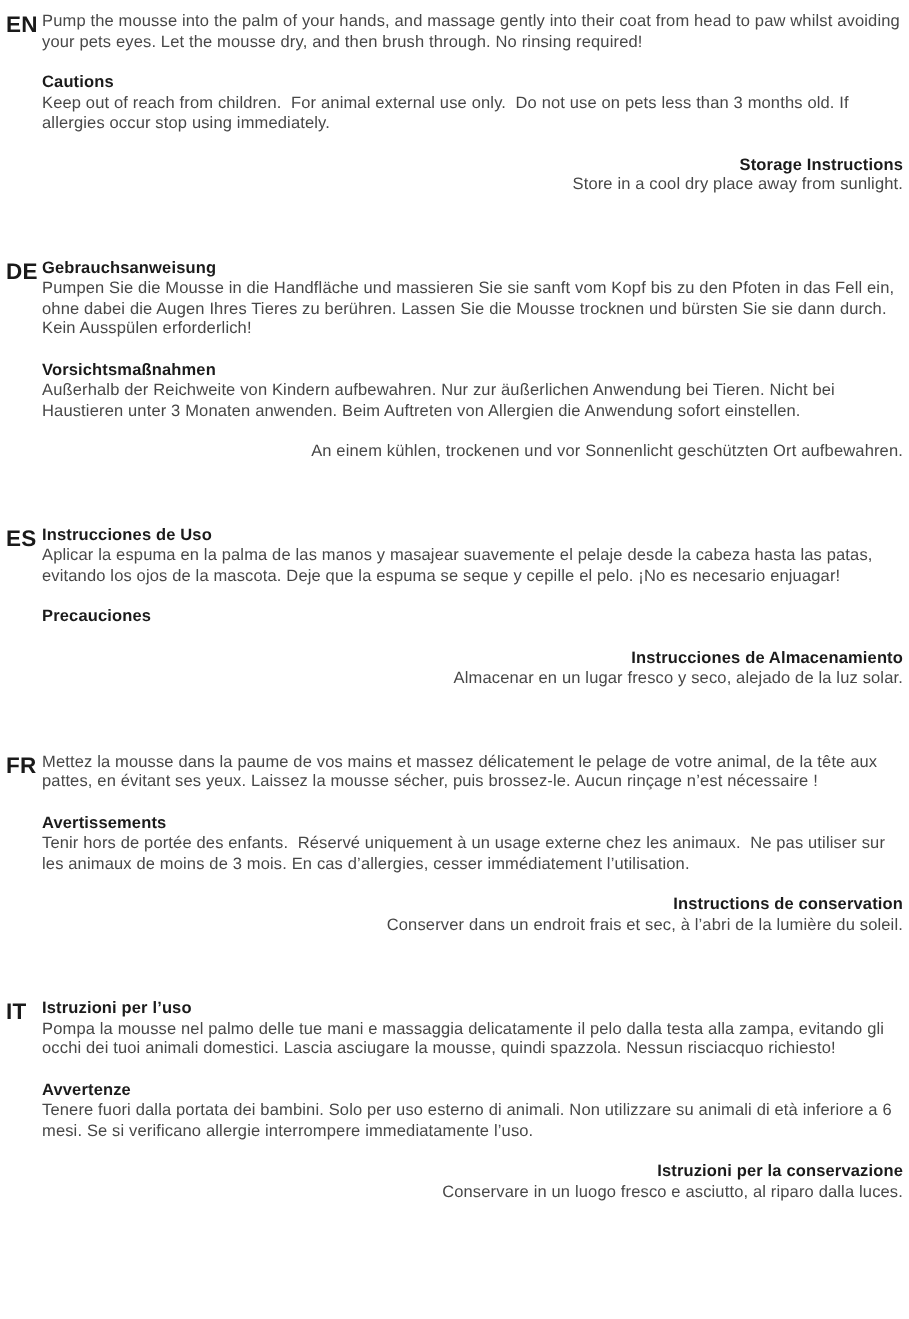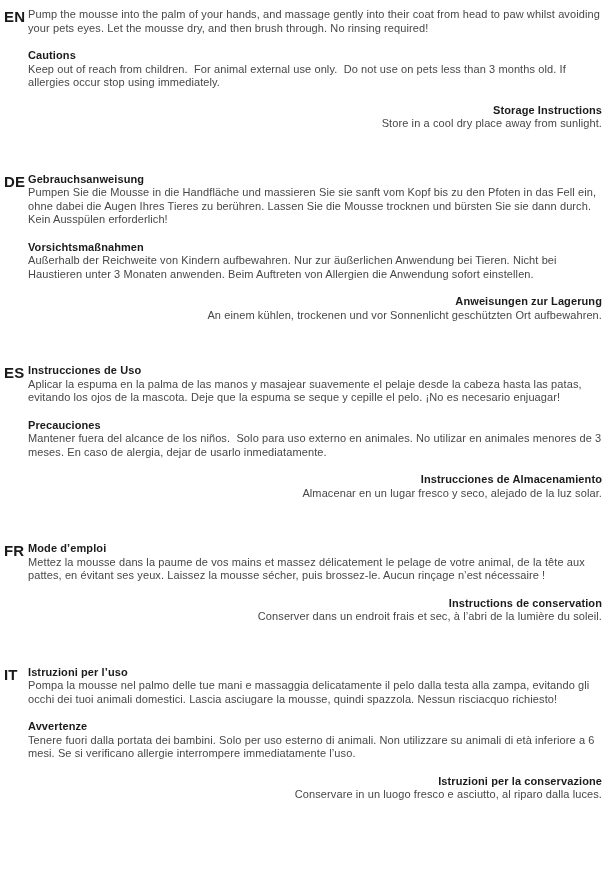--- a/index.html
+++ b/index.html
@@ -82,46 +82,47 @@
     <div class="lang-code">DE</div>
     <div class="block">
       <h2 class="block-heading">Gebrauchsanweisung</h2>
       <p class="block-body">Pumpen Sie die Mousse in die Handfläche und massieren Sie sie sanft vom Kopf bis zu den Pfoten in das Fell ein, ohne dabei die Augen Ihres Tieres zu berühren. Lassen Sie die Mousse trocknen und bürsten Sie sie dann durch. Kein Ausspülen erforderlich!</p>
     </div>
     <div class="block">
       <h2 class="block-heading">Vorsichtsmaßnahmen</h2>
       <p class="block-body">Außerhalb der Reichweite von Kindern aufbewahren. Nur zur äußerlichen Anwendung bei Tieren. Nicht bei Haustieren unter 3 Monaten anwenden. Beim Auftreten von Allergien die Anwendung sofort einstellen.</p>
     </div>
     <div class="block">
-      <h2 class="block-heading">Anweisungen zur Lagerung</h2>
       <p class="block-body">An einem kühlen, trockenen und vor Sonnenlicht geschützten Ort aufbewahren.</p>
     </div>
   </section>
 
   <section class="lang-section">
     <div class="lang-code">ES</div>
     <div class="block">
       <h2 class="block-heading">Instrucciones de Uso</h2>
       <p class="block-body">Aplicar la espuma en la palma de las manos y masajear suavemente el pelaje desde la cabeza hasta las patas, evitando los ojos de la mascota. Deje que la espuma se seque y cepille el pelo. ¡No es necesario enjuagar!</p>
     </div>
     <div class="block">
       <h2 class="block-heading">Precauciones</h2>
-      <p class="block-body">Mantener fuera del alcance de los niños.  Solo para uso externo en animales. No utilizar en animales menores de 3 meses. En caso de alergia, dejar de usarlo inmediatamente.</p>
     </div>
     <div class="block">
       <h2 class="block-heading">Instrucciones de Almacenamiento</h2>
       <p class="block-body">Almacenar en un lugar fresco y seco, alejado de la luz solar.</p>
     </div>
   </section>
 
   <section class="lang-section">
     <div class="lang-code">FR</div>
     <div class="block">
-      <h2 class="block-heading">Mode d’emploi</h2>
       <p class="block-body">Mettez la mousse dans la paume de vos mains et massez délicatement le pelage de votre animal, de la tête aux pattes, en évitant ses yeux. Laissez la mousse sécher, puis brossez-le. Aucun rinçage n’est nécessaire !</p>
+    </div>
+    <div class="block">
+      <h2 class="block-heading">Avertissements</h2>
+      <p class="block-body">Tenir hors de portée des enfants.  Réservé uniquement à un usage externe chez les animaux.  Ne pas utiliser sur les animaux de moins de 3 mois. En cas d’allergies, cesser immédiatement l’utilisation.</p>
     </div>
     <div class="block">
       <h2 class="block-heading">Instructions de conservation</h2>
       <p class="block-body">Conserver dans un endroit frais et sec, à l’abri de la lumière du soleil.</p>
     </div>
   </section>
 
   <section class="lang-section">
     <div class="lang-code">IT</div>
     <div class="block">

